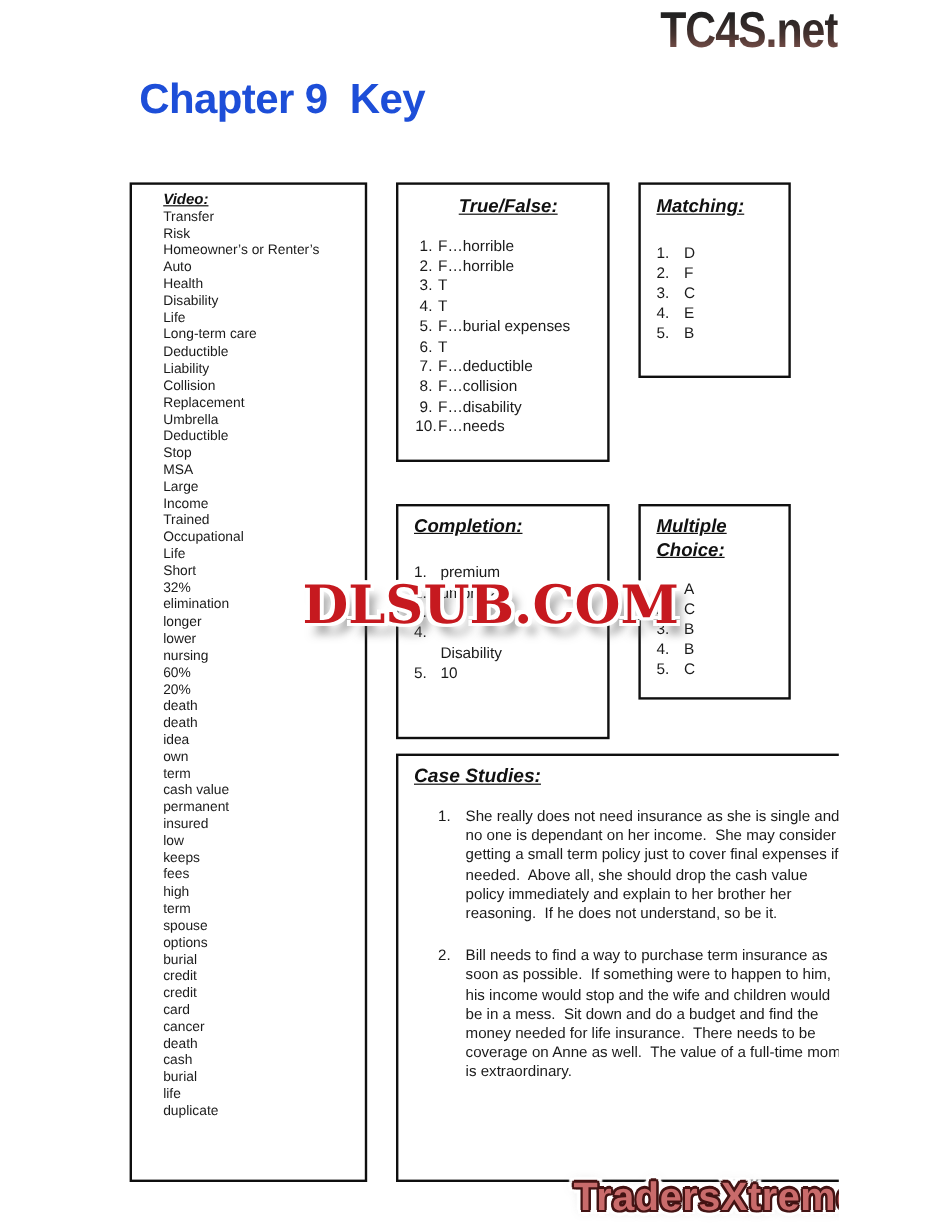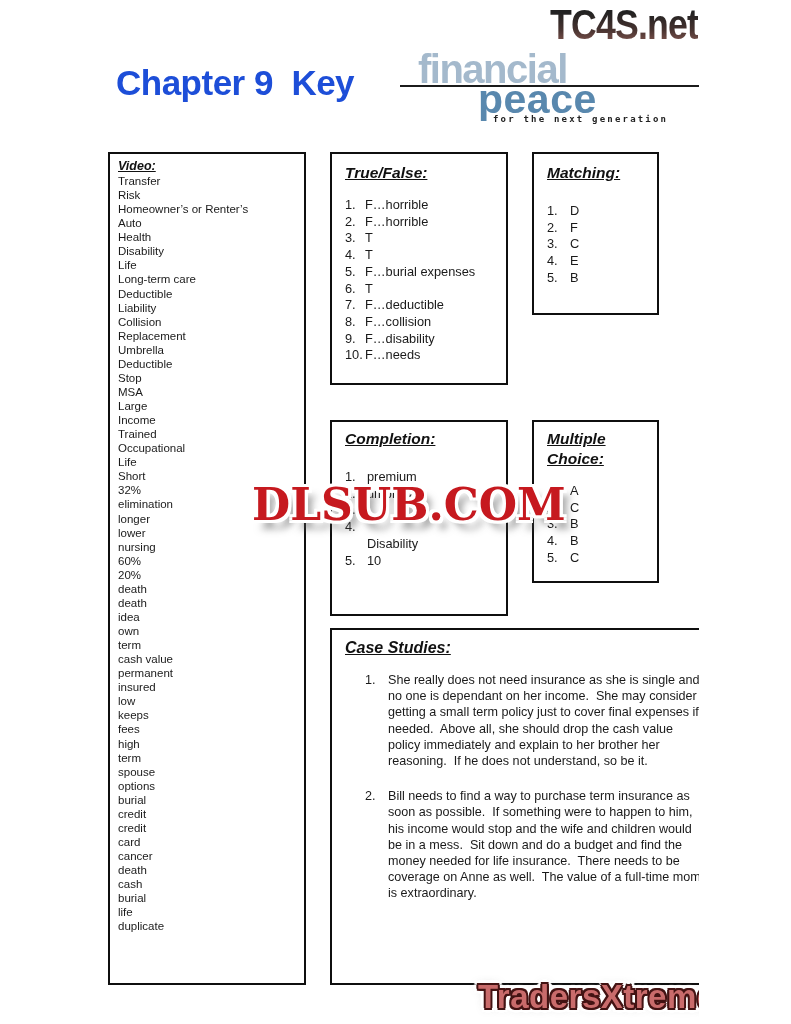--- a/index.html
+++ b/index.html
@@ -23,25 +23,25 @@
                   letter-spacing:-1.5px;color:#a4b9cc;}
   .logo-peace{position:absolute;left:80px;top:27px;font-size:41px;font-weight:700;line-height:1;
               letter-spacing:0.5px;color:#5988ae;}
   .logo-tagline{position:absolute;left:95px;top:62px;font-size:9px;font-weight:700;
                 font-family:"DejaVu Sans Mono",monospace;letter-spacing:2.2px;color:#222;white-space:nowrap;}
 
   
   .box{position:absolute;border:2.5px solid #0f0f0f;background:#fff;box-sizing:border-box;}
   .box-heading{font-weight:700;font-style:italic;text-decoration:underline;color:#111;}
 
-  .video-box{left:108px;top:152px;width:198px;height:833px;padding:5px 4px 0 8px;}
+  .video-box{left:108px;top:152px;width:198px;height:833px;padding:5px 4px 0 26px;}
   .video-box .box-heading{font-size:12.5px;line-height:15px;}
   .video-item{font-size:11.5px;line-height:14.07px;white-space:nowrap;}
 
-  .tf-box{left:330px;top:152px;width:178px;height:233px;padding:9px 4px 0 13px;}
+  .tf-box{left:330px;top:152px;width:178px;height:233px;padding:9px 4px 0 13px;text-align:center;}
   .match-box{left:532px;top:152px;width:127px;height:163px;padding:9px 16px 0 13px;}
   .comp-box{left:330px;top:420px;width:178px;height:196px;padding:7px 4px 0 13px;}
   .mc-box{left:532px;top:420px;width:127px;height:163px;padding:7px 4px 0 13px;}
   .tf-box .box-heading,.match-box .box-heading,.comp-box .box-heading,.mc-box .box-heading
       {font-size:15.5px;line-height:20px;}
 
   .ans-list{margin-top:14px;}
   .match-box .ans-list{margin-top:20px;}
   .comp-box .ans-list{margin-top:20px;}
   .mc-box .ans-list{margin-top:14px;}
@@ -78,26 +78,20 @@
 </style>
 </head>
 <body>
 
 <div class="page">
 
   <div class="tc4s">TC4S.net</div>
 
   <div class="title">Chapter 9  Key</div>
 
-  <div class="logo">
-    <div class="logo-rule"></div>
-    <div class="logo-financial">financial</div>
-    <div class="logo-peace">peace</div>
-    <div class="logo-tagline">for the next generation</div>
-  </div>
 
   <section class="box video-box">
     <div class="box-heading">Video:</div>
     <div class="video-list">
 
         <div class="video-item">Transfer</div>
 
         <div class="video-item">Risk</div>
 
         <div class="video-item">Homeowner’s or Renter’s</div>

